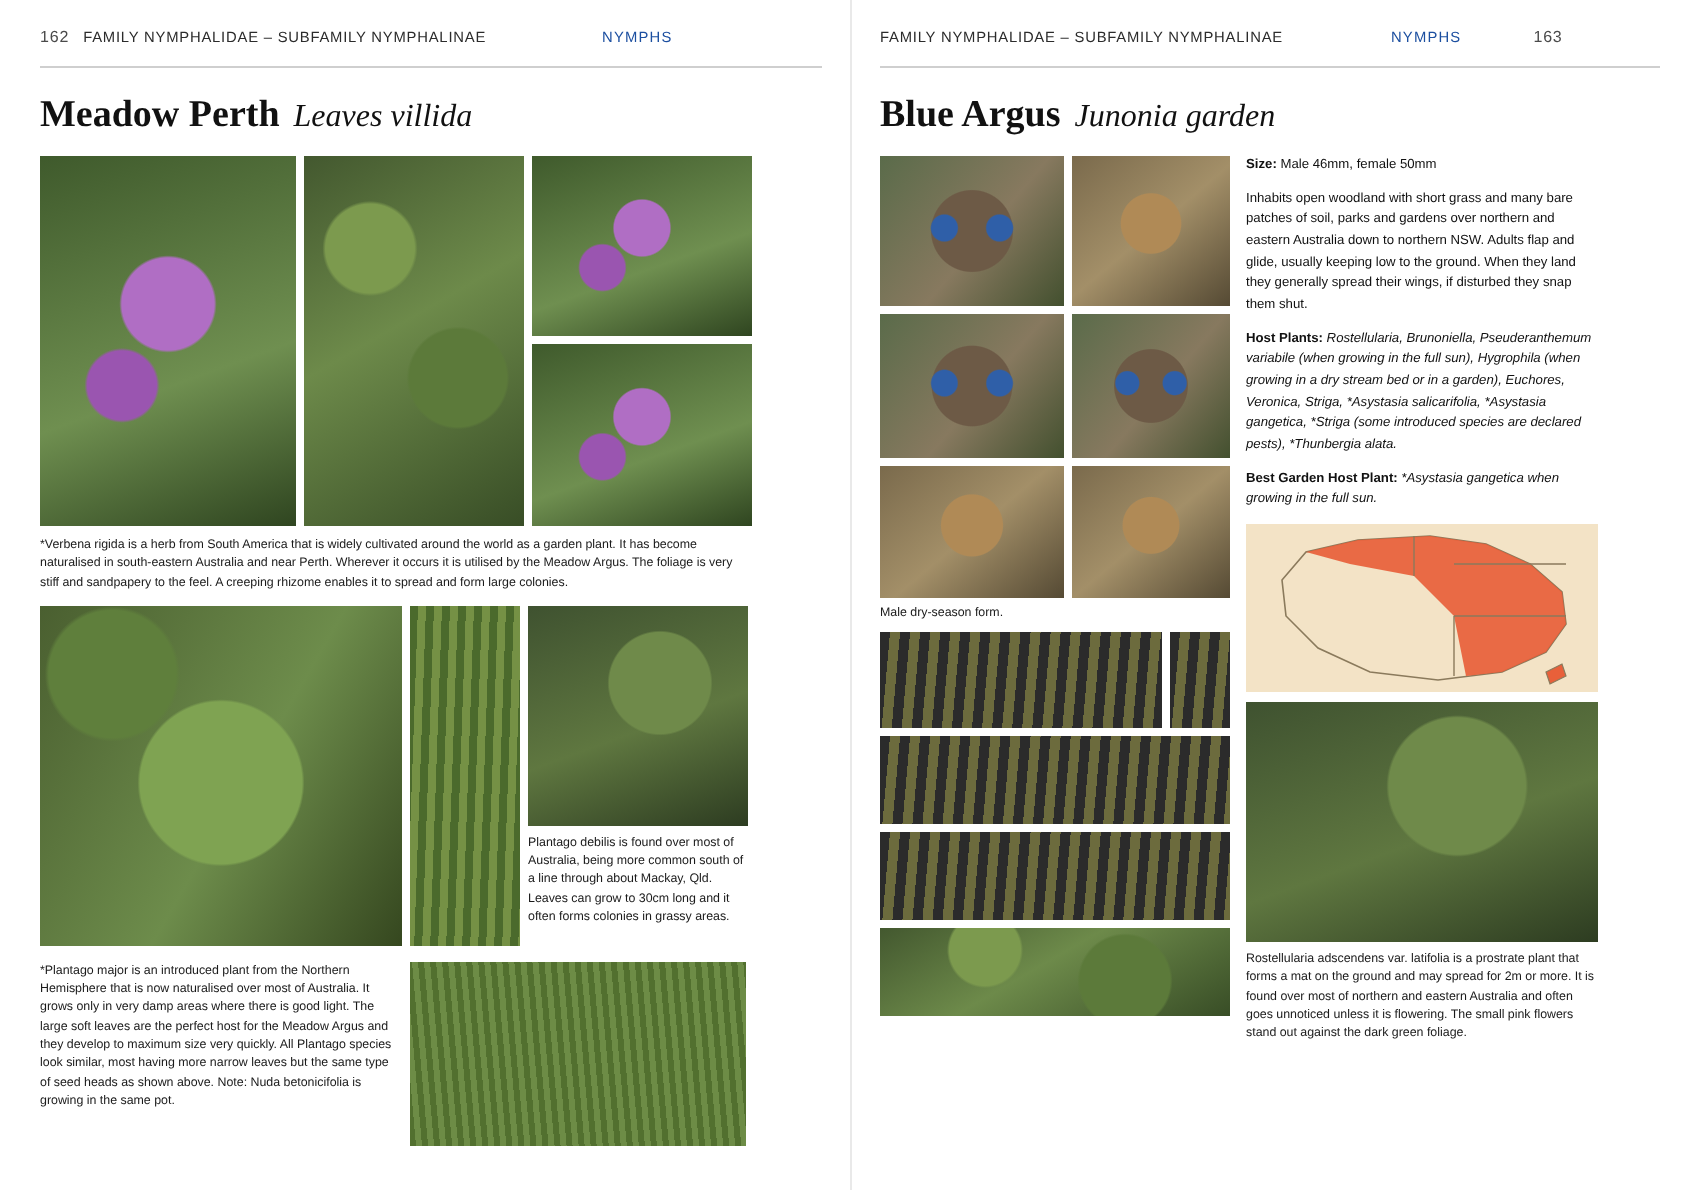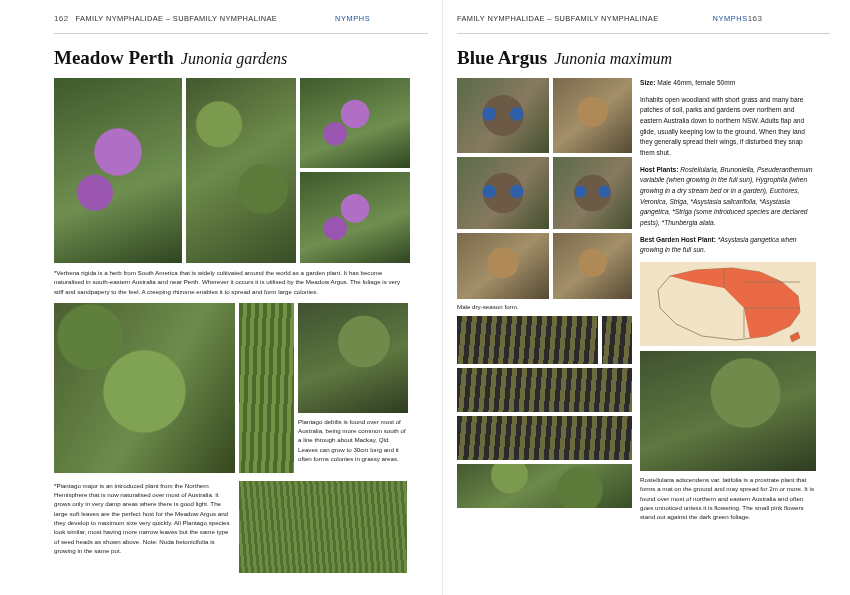--- a/index.html
+++ b/index.html
@@ -4,37 +4,37 @@
 <style>
   * { box-sizing: border-box; }
   html, body { margin:0; padding:0; }
   body {
     width:850px; height:595px;
     background:#ffffff;
     font-family:"Liberation Sans", sans-serif;
     color:#111;
     overflow:hidden;
   }
-  .spread { display:flex; width:850px; height:595px;padding-left:34px; }
+  .spread { display:flex; width:850px; height:595px; }
   .page { position:relative; width:425px; height:595px; padding:14px 18px 10px 18px; }
   .page.left { padding-left:20px; padding-right:14px; }
   .page.right { padding-left:14px; padding-right:20px; border-left:1px solid #e9e9e9; }
 
   
   .runhead { display:flex; align-items:baseline; height:14px; font-size:7.4px;
              letter-spacing:.4px; color:#2b2b2b; }
   .runhead .folio { font-size:8px; color:#4a4a4a; }
   .runhead .fam { flex:0 0 auto; }
   .runhead .nymphs { color:#1c4fa0; font-weight:normal; letter-spacing:.6px; }
   .runhead.l .fam { margin-left:7px; }
   .runhead.l .nymphs { margin-left:58px; }
   .runhead.r { justify-content:flex-start; }
   .runhead.r .fam { margin-left:0; }
   .runhead.r .nymphs { margin-left:54px; }
-  .runhead.r .folio { }
+  .runhead.r .folio { margin-left:36px; }
   .rule { border-top:1px solid #cfcfcf; margin-top:5px; }
 
   
   .title { margin-top:13px; font-family:"Liberation Serif", serif; font-size:19px; font-weight:bold; }
   .title .sci { font-style:italic; font-weight:normal; font-size:16px; margin-left:7px; }
 
   
   .ph { background:#6f7d5a; position:relative; overflow:hidden; display:block; }
 
   .cap { font-size:6.2px; line-height:1.5; color:#1a1a1a; }
@@ -108,21 +108,21 @@
   <div class="page left">
 
     <div class="runhead l">
       <span class="folio">162</span>
       <span class="fam">FAMILY NYMPHALIDAE – SUBFAMILY NYMPHALINAE</span>
       <span class="nymphs">NYMPHS</span>
     </div>
     <div class="rule"></div>
 
     <div class="title">
-      <span>Meadow Perth</span><span class="sci">Junonia gardens</span>
+      <span>Meadow Perth</span><span class="sci">Leaves villida</span>
     </div>
 
     <div class="l-top">
       <div class="c1">
         <div class="ph tex-flower" style="height:185px"></div>
       </div>
       <div class="c2">
         <div class="ph tex-leaf" style="height:185px"></div>
       </div>
       <div class="c3">
@@ -160,21 +160,21 @@
   <div class="page right">
 
     <div class="runhead r">
       <span class="fam">FAMILY NYMPHALIDAE – SUBFAMILY NYMPHALINAE</span>
       <span class="nymphs">NYMPHS</span>
       <span class="folio">163</span>
     </div>
     <div class="rule"></div>
 
     <div class="title">
-      <span>Blue Argus</span><span class="sci">Junonia maximum</span>
+      <span>Blue Argus</span><span class="sci">Junonia garden</span>
     </div>
 
     <div class="r-cols">
 
       <div class="r-left">
         <div class="r-grid2">
           <div class="ph tex-butterfly-blue" style="width:92px;height:75px"></div>
           <div class="ph tex-butterfly-brown" style="width:79px;height:75px"></div>
         </div>
         <div class="r-grid2" style="margin-top:4px">

